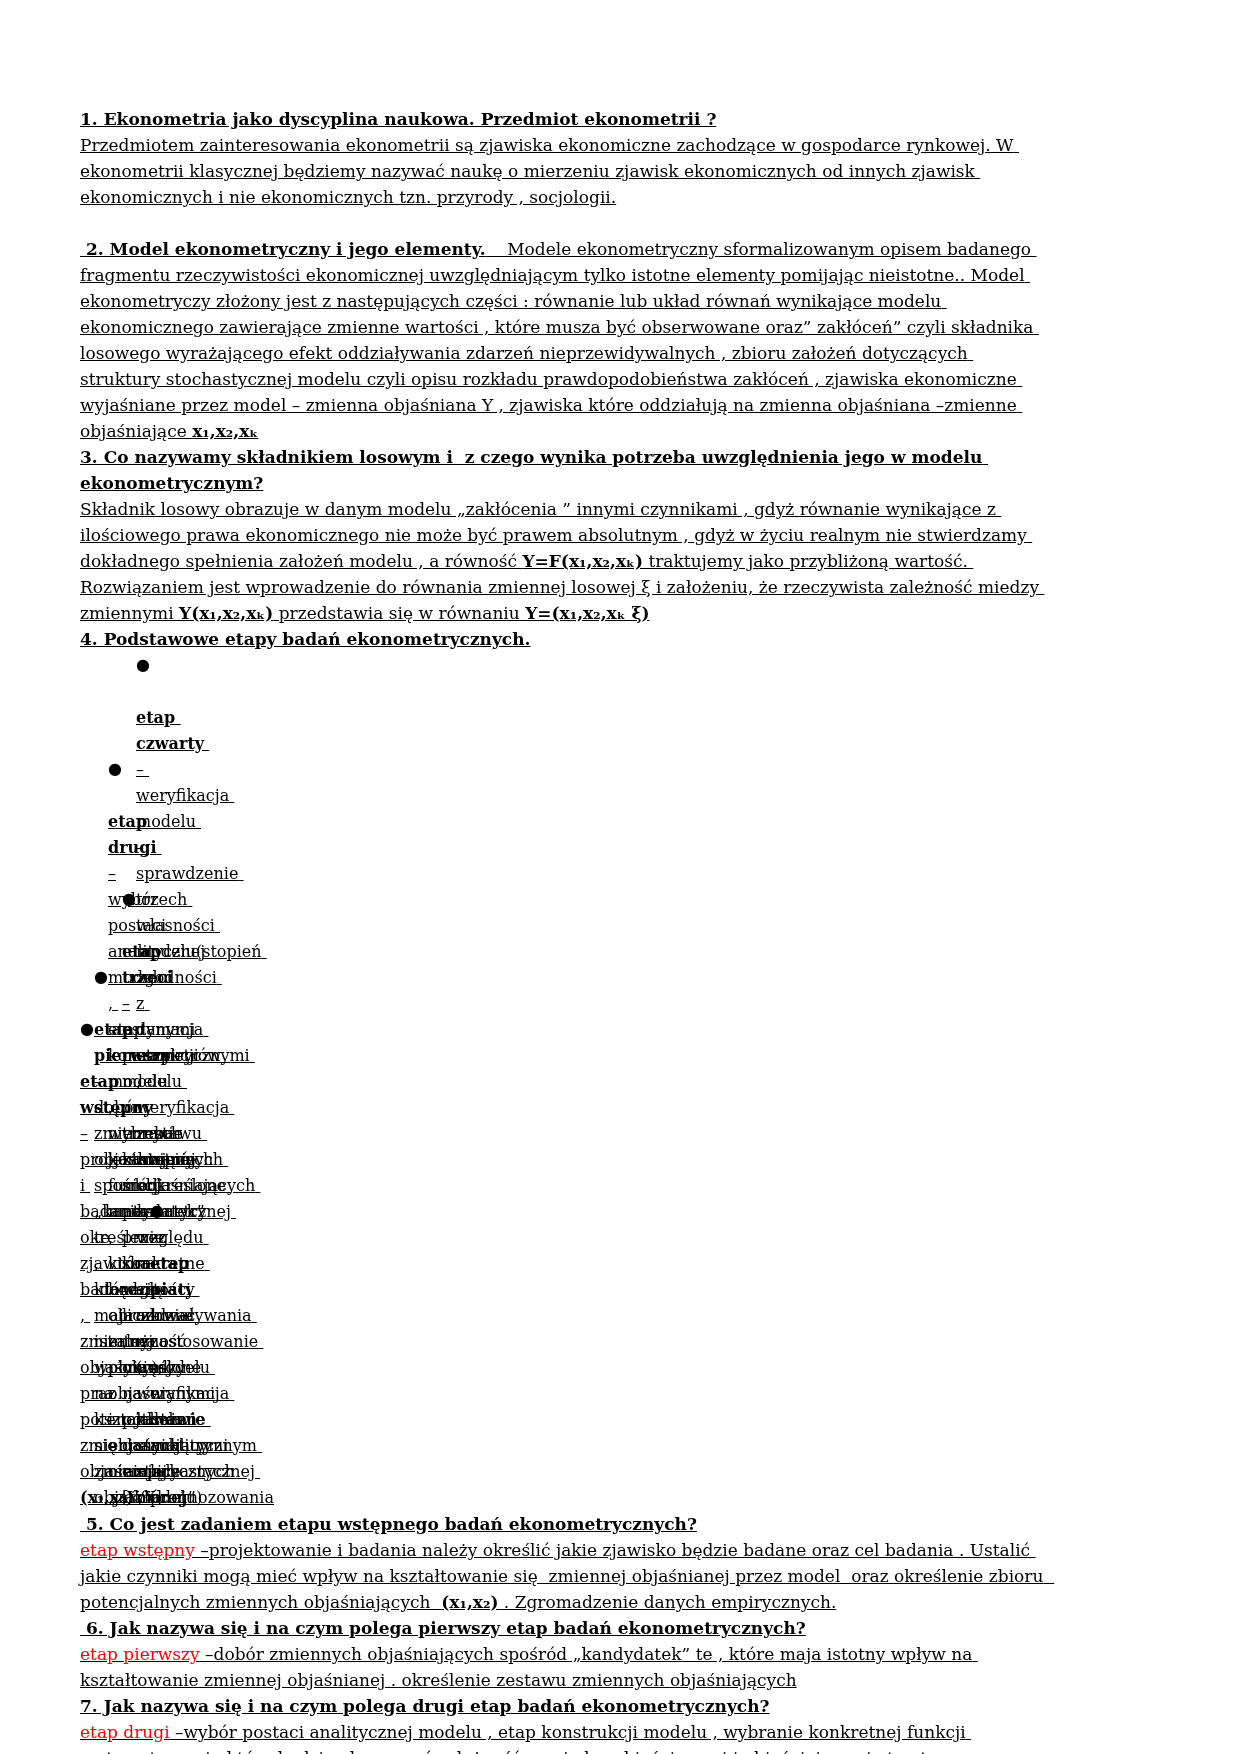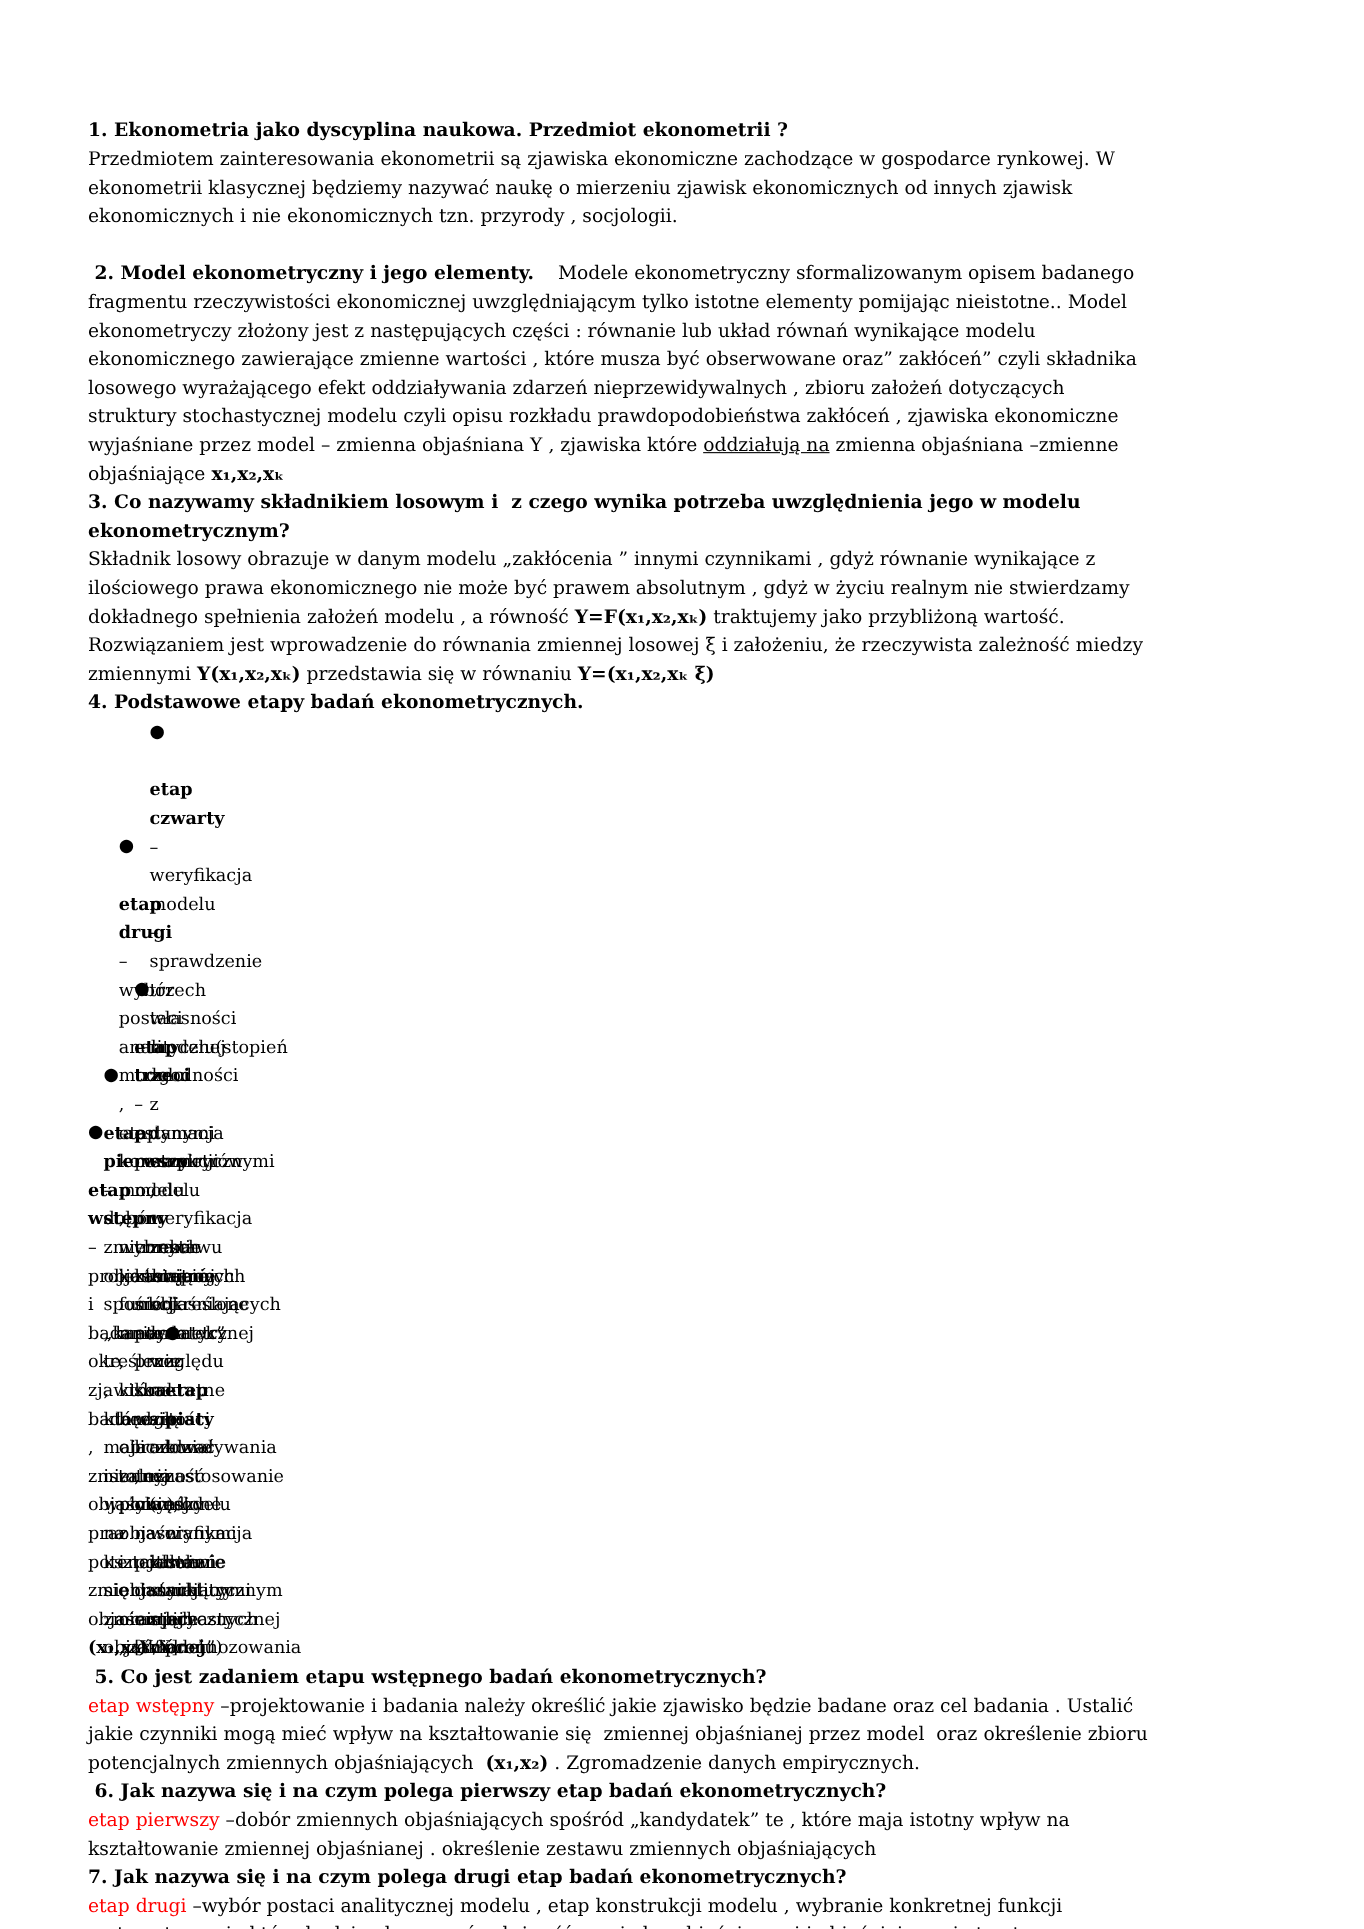--- a/index.html
+++ b/index.html
@@ -18,20 +18,21 @@
     box-sizing: border-box;
     width: 1240px;
     min-height: 1754px;
     padding: 106px 195px 40px 80px;
     font-size: 17px;
     line-height: 26px;
   }
   .para {
     white-space: pre-wrap;
     margin: 0;
+    text-decoration: underline;
   }
   .para.blank {
     height: 26px;
   }
   .run.b { font-weight: bold; }
   .run.red { color: var(--accent-red, #ff0000); }
   .run.u { text-decoration: underline; }
   .bullet {
     display: inline-block;
     width: 14px;

